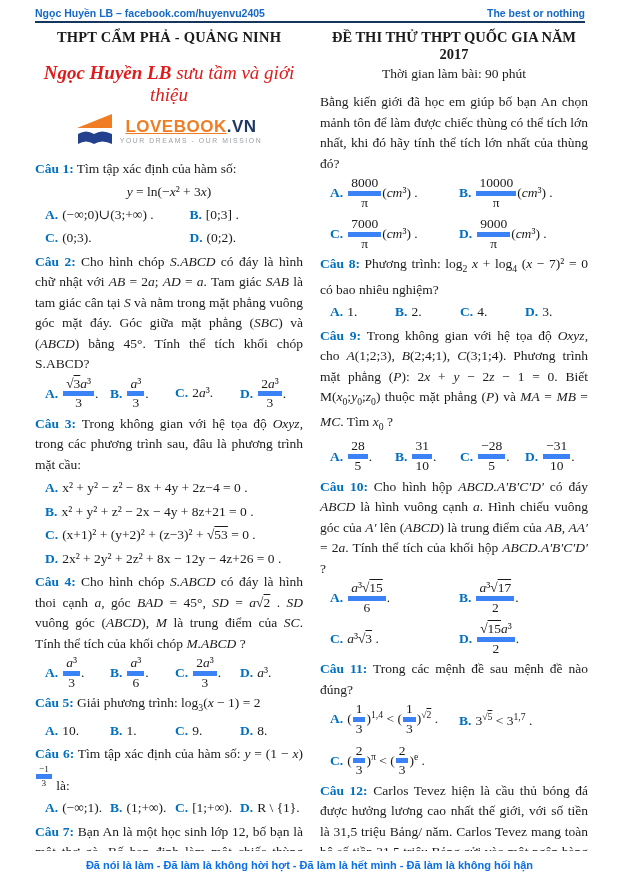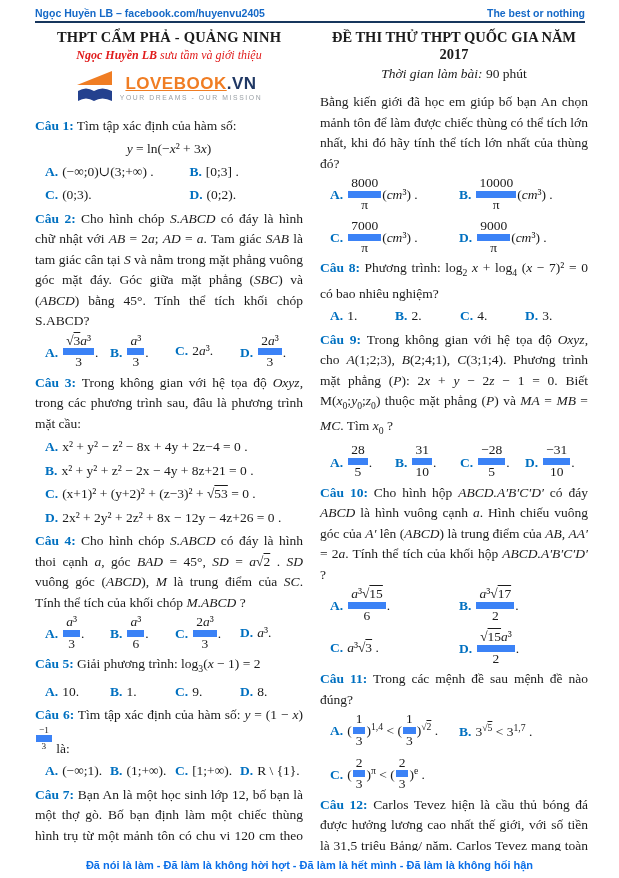--- a/index.html
+++ b/index.html
@@ -15,47 +15,47 @@
     font-family:"Liberation Sans","DejaVu Sans",sans-serif;
     font-size:10.5px;font-weight:bold;color:#1569C7;
   }
   .rule{border-top:2.2px solid #17365D;margin:0 34px 4px 35px;}
   
   .columns{display:flex;gap:17px;padding:2px 34px 0 35px;height:822px;overflow:hidden;}
   .col{width:268px;flex:0 0 268px;}
   
   .school-header{text-align:center;margin-bottom:8px;}
   .school{font-weight:bold;font-size:14.5px;letter-spacing:0.2px;}
-  .curator{color:#E01B1B;font-style:italic;font-size:12px;margin-top:2px;}
+  .curator{color:#E01B1B;font-style:italic;font-size:19px;margin-top:16px;}
   .curator .cur-b{font-weight:bold;}
   .logo{display:flex;justify-content:center;align-items:center;gap:6px;margin-top:5px;}
   .logo-text .wordmark{font-family:"Liberation Sans","DejaVu Sans",sans-serif;font-weight:bold;font-size:17px;line-height:17px;letter-spacing:0.5px;}
   .logo-text .wm-main{color:#F07D23;text-decoration:underline;}
   .logo-text .wm-vn{color:#203864;}
   .logo-text .tagline{font-family:"Liberation Sans","DejaVu Sans",sans-serif;font-size:6.8px;color:#9aa0a6;letter-spacing:1.6px;margin-top:2px;text-align:left;}
   
   .exam-header{text-align:center;margin-bottom:10px;}
   .exam-title{font-weight:bold;font-size:14.5px;}
   .exam-sub{font-weight:bold;font-size:13.5px;margin-top:3px;}
   .exam-time{font-size:13.5px;margin-top:3px;}
-  .exam-time .t-label{font-style:italic;}
+  .exam-time .t-label{}
   
   .question{text-align:justify;line-height:20.5px;margin-bottom:3px;}
   .qlabel{color:#0070C0;font-weight:bold;}
   .formula{text-align:center;line-height:22px;margin:1px 0;}
   .options{margin:2px 0 3px 10px;line-height:20.5px;}
   .options.row4{display:grid;grid-template-columns:repeat(4,1fr);column-gap:2px;align-items:center;}
   .options.g2{display:grid;grid-template-columns:1fr 1fr;row-gap:7px;align-items:center;}
   .options.g2a{display:grid;grid-template-columns:56% 44%;row-gap:3px;align-items:center;}
   .options.stack .opt{display:block;margin:3px 0;}
   .opt{white-space:nowrap;}
   .okey{color:#0070C0;font-weight:bold;margin-right:4px;}
   
   .frac{display:inline-block;vertical-align:-0.7em;text-align:center;line-height:1.08;margin:0 1px;}
-  .fn{display:block;padding:0 3px;border-bottom:7px solid #3b82f6;}
+  .fn{display:block;padding:0 3px;border-bottom:5px solid #3b82f6;}
   .fd{display:block;padding:0 3px;}
   sup{font-size:0.72em;}
   sub{font-size:0.72em;}
   sup .frac{font-size:0.95em;vertical-align:-0.25em;}
   sup .rad, sup .rs{font-size:1em;}
   .sqrt{white-space:nowrap;}
   .rad{text-decoration:overline;}
   
   .footer{
     position:absolute;left:0;bottom:7px;width:100%;text-align:center;

